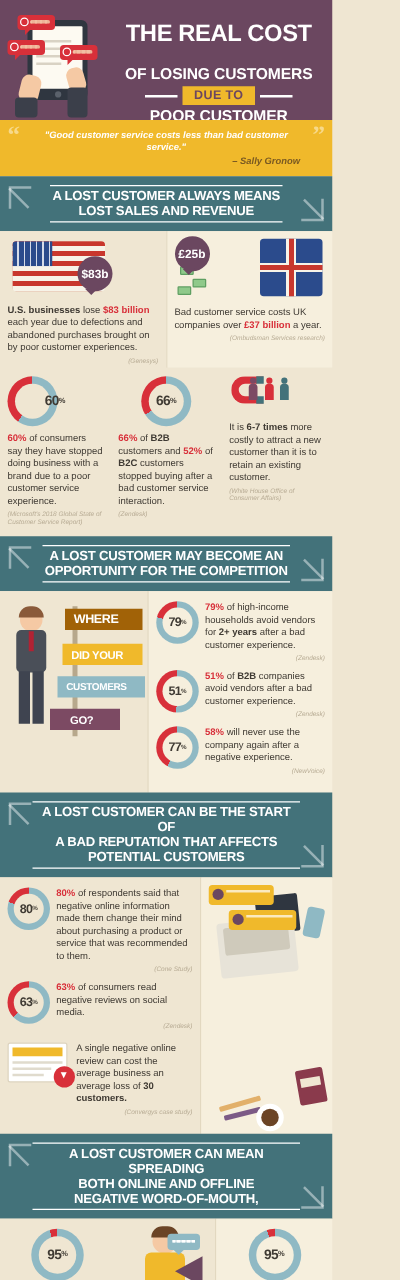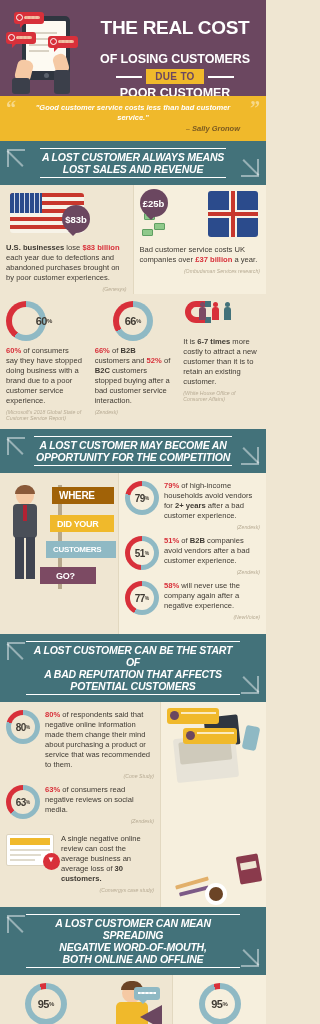--- a/index.html
+++ b/index.html
@@ -35,21 +35,21 @@
   .quote .qt{color:#fff;font-size:7.5px;font-style:italic;font-weight:bold;text-align:center;line-height:10px;}
   .quote .qa{color:#7a5a22;font-size:7.5px;font-style:italic;font-weight:bold;text-align:right;margin-top:1px;}
   .qmark{position:absolute;color:#f7d98a;font-size:20px;font-weight:bold;line-height:12px;font-family:"Liberation Serif",serif;}
   .qmark.l{left:6px;top:6px;}
   .qmark.r{right:6px;top:6px;}
 
   
   .bar{background:#43727a;padding:7px 26px;position:relative;}
   .bar .bt{color:#fff;font-weight:bold;font-size:10.5px;text-align:center;line-height:12px;letter-spacing:-.2px;
            border-top:1.5px solid #fff;border-bottom:1.5px solid #fff;padding:2px 2px;display:inline-block;}
-  .barcenter{text-align:center;font-style:italic;}
+  .barcenter{text-align:center;}
   .corner{position:absolute;width:16px;height:16px;border:2px solid rgba(255,255,255,.45);}
   .corner.tl{left:7px;top:8px;border-right:none;border-bottom:none;}
   .corner.br{right:7px;bottom:8px;border-left:none;border-top:none;}
   .corner span{position:absolute;left:-1px;top:-1px;width:22px;height:2px;background:rgba(255,255,255,.45);transform:rotate(45deg);transform-origin:0 0;}
   .corner.br span{left:auto;right:-1px;top:auto;bottom:-1px;transform:rotate(45deg);transform-origin:100% 100%;}
 
   
   .sec{background:#efe6d2;position:relative;}
   .split{display:flex;}
   .col{flex:1;padding:6px;box-sizing:border-box;}
@@ -479,22 +479,22 @@
   <div class="bar">
     <div class="corner tl">
         <span></span>
       </div>
     <div class="corner br">
         <span></span>
       </div>
     <div class="barcenter">
       <div class="bt">
         <div>A LOST CUSTOMER CAN MEAN SPREADING</div>
+        <div>BOTH ONLINE AND OFFLINE</div>
         <div>NEGATIVE WORD-OF-MOUTH,</div>
-        <div>BOTH ONLINE AND OFFLINE</div>
       </div>
     </div>
   </div>
 
   <div class="sec">
     <div class="split">
       <div class="col left" style="flex:0 0 92px;padding:8px 6px;">
         <div class="donut" style="width:42px;height:42px;margin:0 auto 6px auto;background:conic-gradient(#8fb9c4 0% 95%, #d8303a 95% 100%);">
           <div class="hole" style="left:6px;top:6px;width:30px;height:30px;">
             <span class="num" style="font-size:11px;">95</span>

